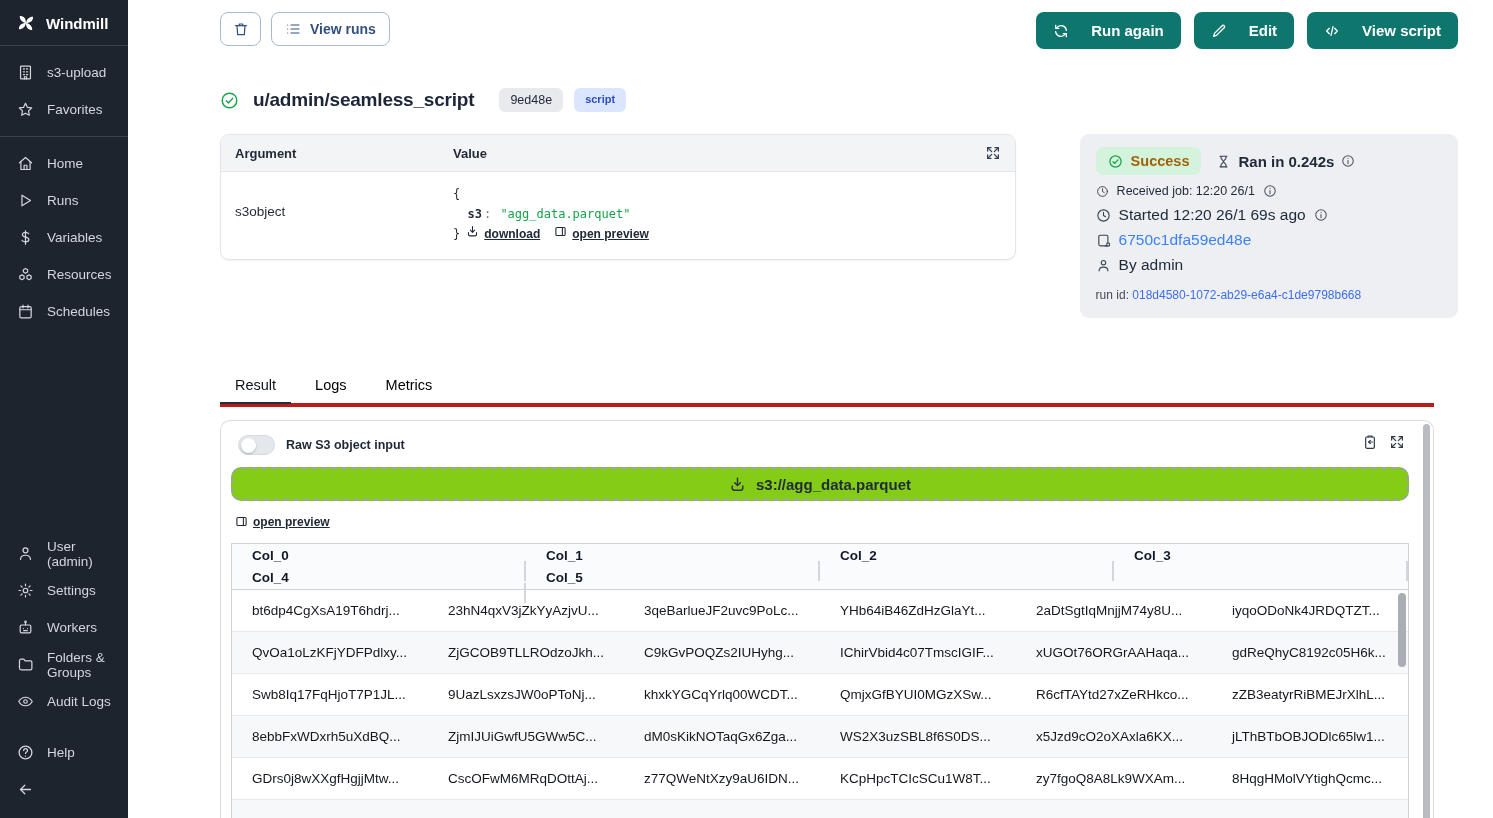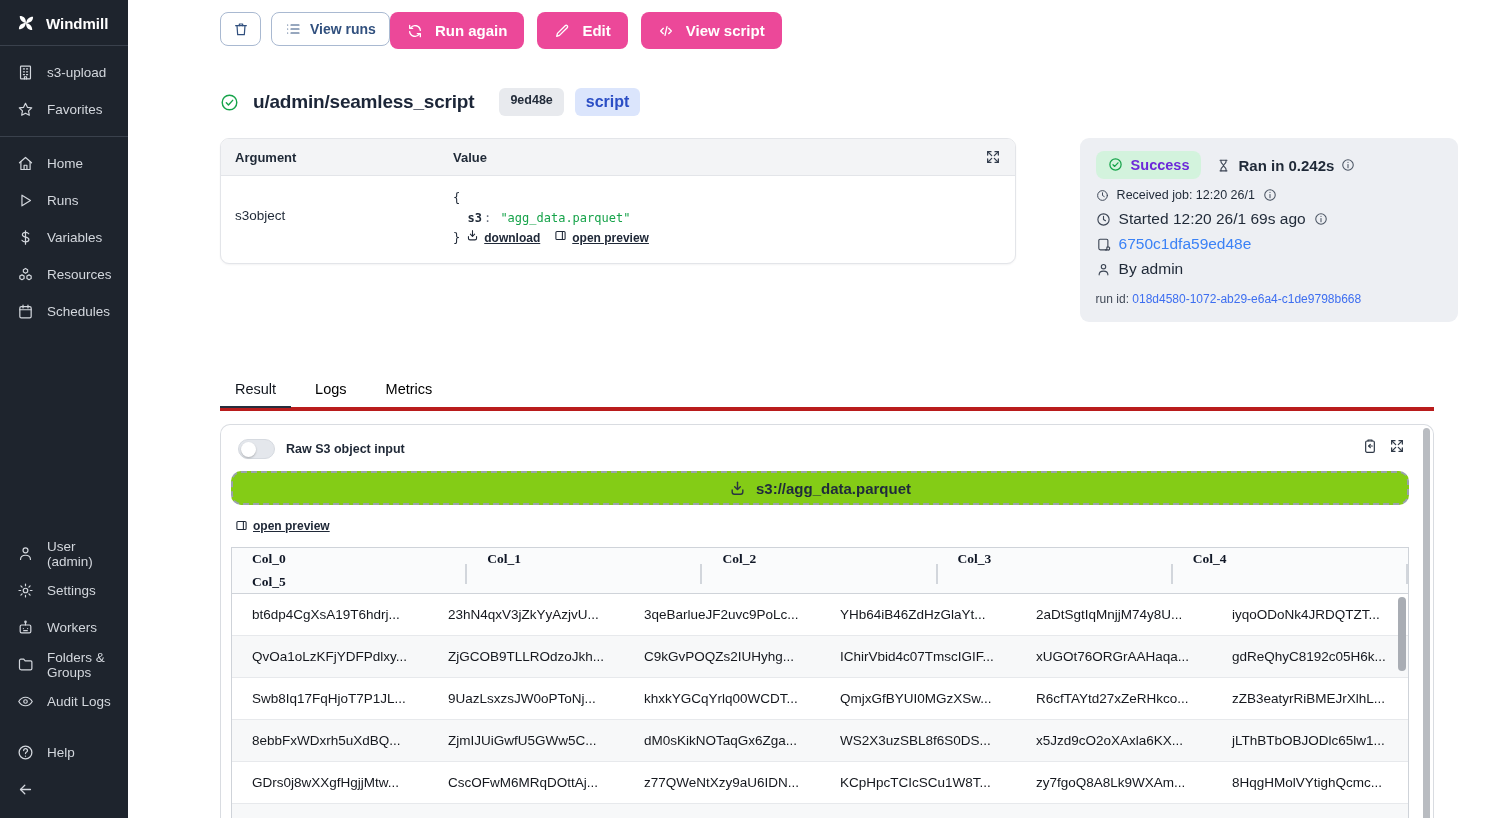--- a/index.html
+++ b/index.html
@@ -21,42 +21,42 @@
   .sb-divider { border-top:1px solid #3a414c; margin:0; }
   .sb-group { padding:8px 0; }
   .sb-item { display:flex; align-items:center; gap:13px; padding:0 17px; height:37px; font-size:13.5px; color:#d3d7dd; cursor:pointer; }
   .sb-item .ic svg { width:17px; height:17px; }
   .sb-spacer { flex:1 1 auto; }
   .sb-help-group { padding:6px 0 10px; }
 
   
   .main { position:absolute; left:156px; top:0; right:0; bottom:0; padding:12px 35px 0 64px; }
 
-  .toolbar { display:flex; justify-content:flex-start; align-items:flex-start; }
+  .toolbar { display:flex; justify-content:space-between; align-items:flex-start; }
   .tb-left { display:flex; gap:10px; }
   .btn-outline {
     display:inline-flex; align-items:center; justify-content:center; gap:9px;
     border:1px solid #a9b9d1; background:#fff; color:#31507e; border-radius:8px;
     height:34px; padding:0 13px; font-weight:700; font-size:14px; cursor:pointer;
   }
   .btn-outline .ic svg{ width:16px; height:16px; }
   .btn-icon-only { width:41px; padding:0; }
   .tb-right { display:flex; gap:13px; }
   .btn-primary {
-    display:inline-flex; align-items:center; gap:12px; background:#ec4899; color:#fff;
+    display:inline-flex; align-items:center; gap:22px; background:#0f766e; color:#fff;
     border:none; border-radius:8px; height:37px; padding:0 17px; font-weight:700; font-size:15px; cursor:pointer;
   }
   .btn-primary .ic svg{ width:16px; height:16px; }
 
   .title-row { margin-top:39px; display:flex; align-items:center; gap:14px; }
   .title-row .ic svg{ width:19px; height:19px; color:#16a34a; }
   .page-title { margin:0; font-size:19px; font-weight:700; color:#1c2638; letter-spacing:-0.2px; }
   .badges { display:flex; gap:11px; margin-left:11px; }
-  .badge-gray { background:#e8eaee; color:#232c3a; font-weight:700; font-size:12.5px; padding:5px 11px; border-radius:6px; }
-  .badge-blue { background:#dbe5fc; color:#2b4ec5; font-weight:700; font-size:16px; padding:5px 11px; border-radius:6px; }
+  .badge-gray { background:#e8eaee; color:#232c3a; font-weight:400; font-size:12.5px; padding:5px 11px; border-radius:6px; }
+  .badge-blue { background:#dbe5fc; color:#2b4ec5; font-weight:700; font-size:11px; padding:5px 11px; border-radius:6px; }
 
   .cards-row { margin-top:22px; display:flex; gap:64px; align-items:flex-start; }
 
   
   .args-card { width:797px; border:1px solid #e3e5e9; border-radius:9px; background:#fff; box-shadow:0 1px 2px rgba(16,24,40,.05); overflow:hidden; }
   .args-head { display:flex; align-items:center; background:#f3f4f6; border-bottom:1px solid #e3e5e9; padding:10px 14px; font-size:13px; font-weight:600; color:#1f2937; }
   .ah-arg { width:218px; }
   .ah-val { flex:1; }
   .args-head .ic { color:#323c4d; cursor:pointer; }
   .args-head .ic svg{ width:16px; height:16px; }
@@ -67,21 +67,21 @@
   .json .colon { color:#6b7280; padding:0 2px; }
   .json .str { color:#16a34a; }
   .json-links { display:inline-flex; gap:14px; margin-left:6px; }
   .mini-link { display:inline-flex; gap:5px; font-family:"Liberation Sans",sans-serif; font-size:12px; font-weight:700; color:#202938; text-decoration:underline; cursor:pointer; }
   .mini-link .ic svg{ width:13px; height:13px; }
 
   
   .status-card { width:379px; background:#edeff3; border-radius:9px; padding:13px 16px 16px; }
   .st-row { display:flex; align-items:center; gap:8px; }
   .st-row1 { gap:15px; margin-bottom:9px; }
-  .pill-success { display:inline-flex; align-items:flex-start; gap:8px; background:#d3f3dd; color:#6d28d9; font-weight:600; font-size:14.5px; padding:6px 12px; border-radius:8px; }
+  .pill-success { display:inline-flex; align-items:center; gap:8px; background:#d3f3dd; color:#a16207; font-weight:600; font-size:14.5px; padding:6px 12px; border-radius:8px; }
   .pill-success .ic svg{ width:15px; height:15px; color:#16a34a; }
   .ran-in { display:inline-flex; align-items:center; gap:7px; font-weight:700; font-size:15px; color:#1f2937; }
   .st-ic { color:#3c4554; }
   .st-ic svg { width:15px; height:15px; }
   .st-ic.sm svg { width:13px; height:13px; }
   .info-ic { color:#4b5563; cursor:pointer; }
   .info-ic svg { width:14px; height:14px; }
   .st-received { font-size:12.5px; color:#1f2937; margin-bottom:8px; }
   .st-started { font-size:15.5px; color:#1f2937; margin-bottom:7px; }
   .st-hash { font-size:15.5px; margin-bottom:7px; }
@@ -108,21 +108,21 @@
   .toggle-label { font-size:12.5px; font-weight:600; color:#1f2836; }
 
   .s3-btn { margin-top:12px; height:34px; border:2px dashed #9aa2ad; border-radius:10px; background:#84cc16;
     display:flex; align-items:center; justify-content:center; gap:10px; font-size:15px; font-weight:600; color:#1f2a3c; cursor:pointer; width:100%; }
   .s3-btn .ic svg{ width:17px; height:17px; color:#2a3443; }
 
   .preview-row { margin-top:13px; padding-left:4px; }
 
   
   .dtable { margin-top:11px; border:1px solid #cfd3d9; border-bottom:none; height:295px; overflow:hidden; position:relative; background:#fff; }
-  .dt-head { display:grid; grid-template-columns:repeat(5,1fr); height:46px; align-items:center; background:#fafbfc; border-bottom:1px solid #cfd3d9;font-family:Liberation Serif, serif; }
+  .dt-head { display:grid; grid-template-columns:repeat(4,1fr); height:46px; align-items:center; background:#fafbfc; border-bottom:1px solid #cfd3d9; }
   .dt-hcell { padding:0 20px; font-size:13.5px; font-weight:700; color:#111827; position:relative; white-space:nowrap; }
   .dt-hcell:not(:last-child)::after { content:""; position:absolute; right:0; top:13px; width:2px; height:20px; background:#d2d6dc; }
   .dt-row { display:grid; grid-template-columns:repeat(6,1fr); height:42px; align-items:center; border-bottom:1px solid #e7e9ec; background:#fff; }
   .dt-row:nth-of-type(even) { background:#f7f8f9; }
   .dt-cell { padding:0 20px; font-size:13.5px; color:#15181e; white-space:nowrap; overflow:hidden; }
   .dt-filler { height:40px; background:#f7f8f9; }
   .dt-scroll-thumb { position:absolute; right:2px; top:49px; width:8px; height:74px; background:#a9adb4; border-radius:4px; cursor:pointer; }
 </style>
 </head>
 <body>

